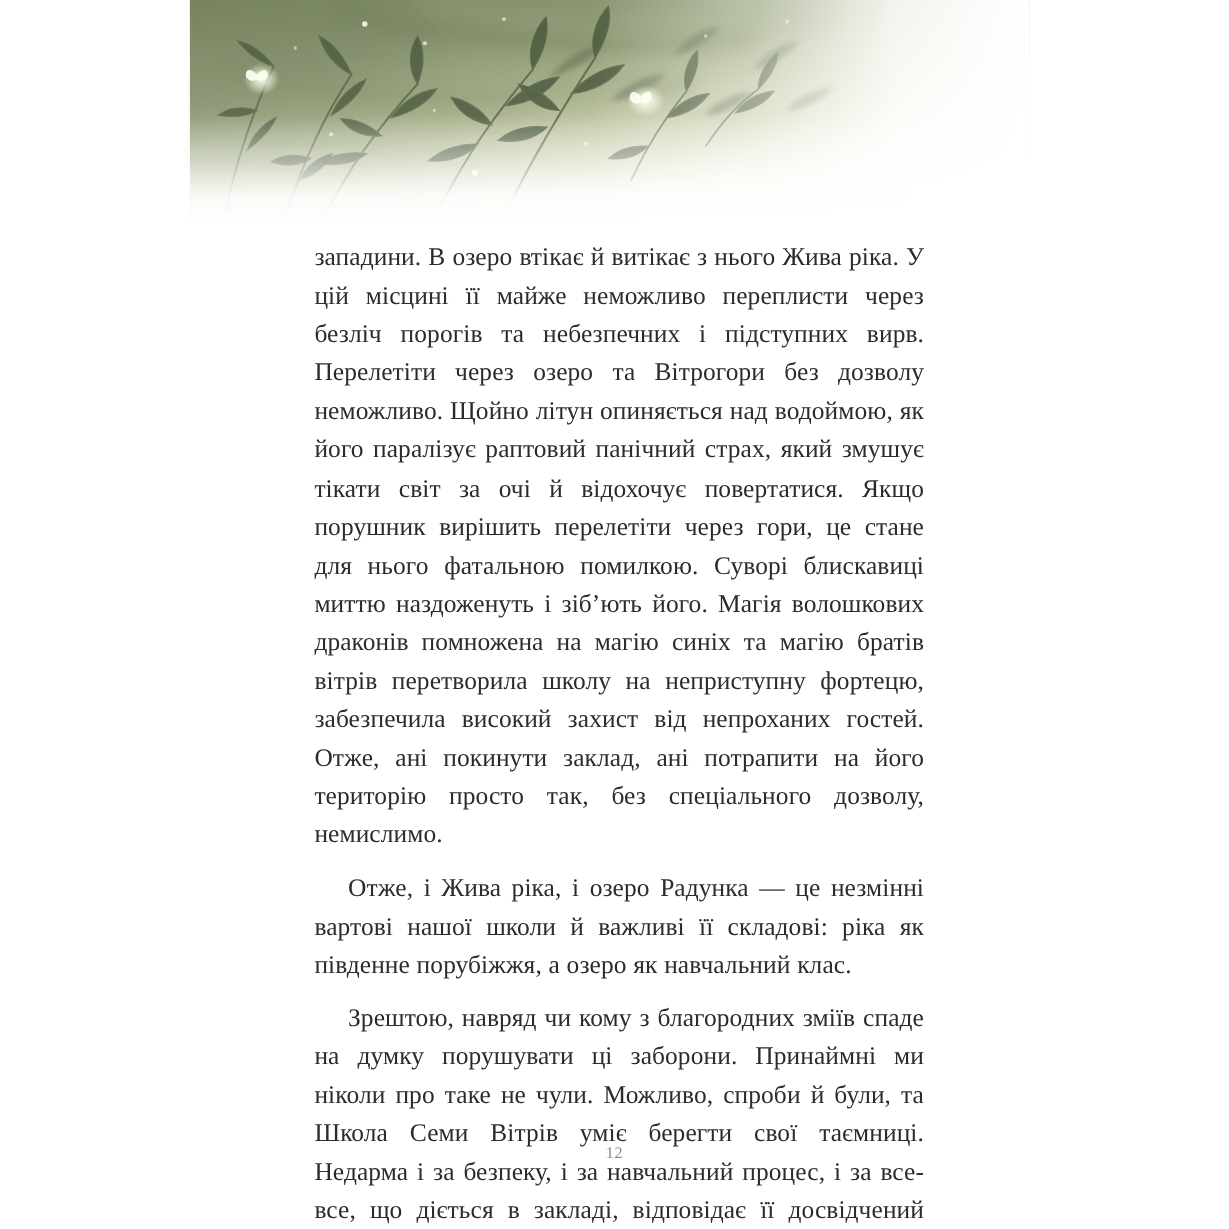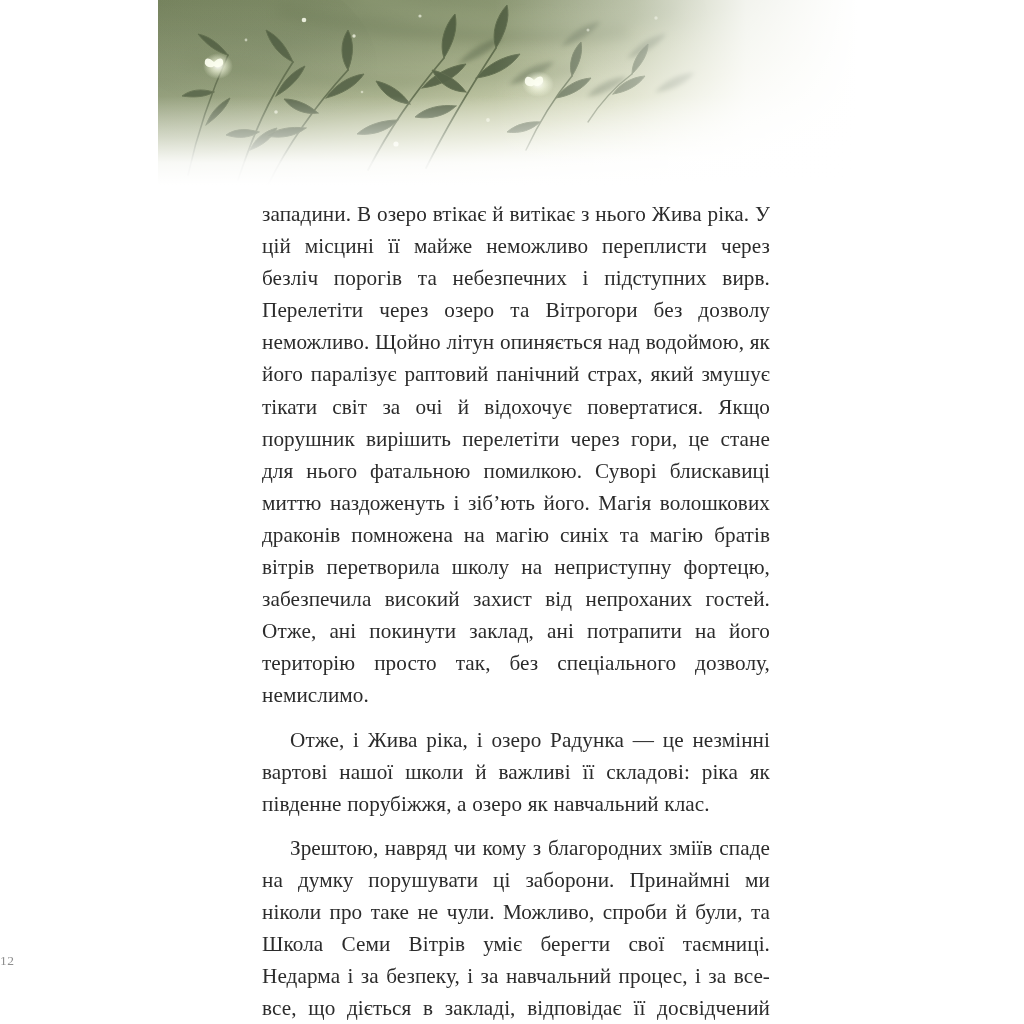--- a/index.html
+++ b/index.html
@@ -53,20 +53,21 @@
   .para.indented {
     text-indent: 28px;
   }
 
   
   .folio {
     position: absolute;
     left: 0;
     top: 953px;
     width: 1024px;
+    text-align: center;
     font-size: 13.5px;
     color: #8e8e8e;
     letter-spacing: 0.4px;
     font-family: "Liberation Serif", "DejaVu Serif", serif;
   }
 </style>
 </head>
 <body>
 
 <div id="page">

